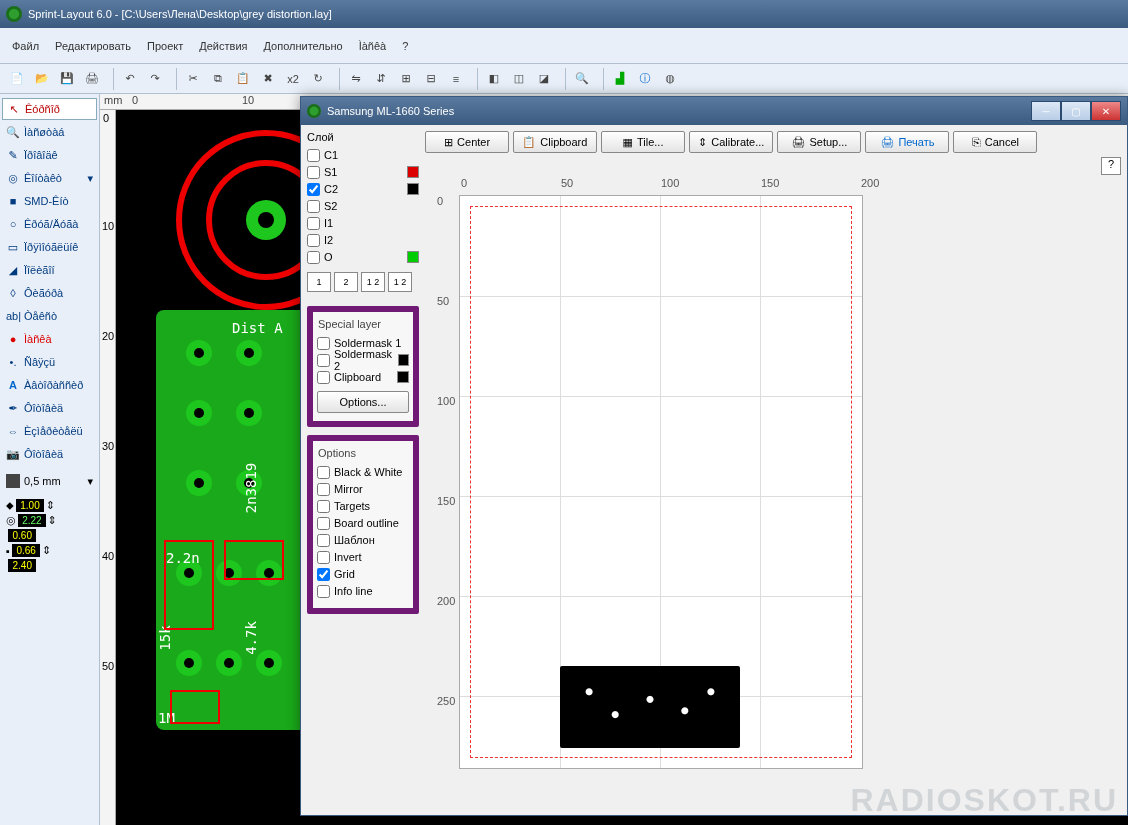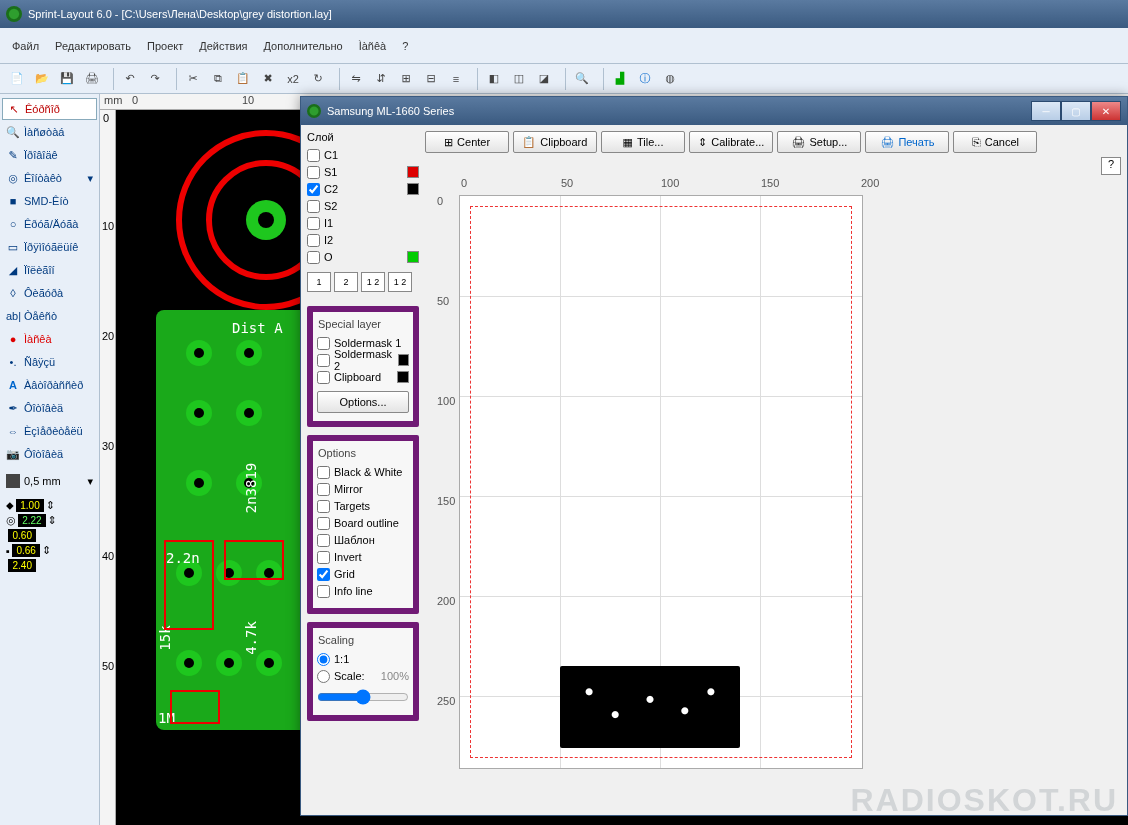--- a/index.html
+++ b/index.html
@@ -396,33 +396,20 @@
         <div class="chk-row">
             <input type="checkbox" checked="" style="">
             <span>Grid</span>
           </div>
         <div class="chk-row">
             <input type="checkbox" style="">
             <span>Info line</span>
           </div>
       </div>
 
-      <div class="group">
-        <div class="group-title">Scaling</div>
-        <div class="opt-radio">
-            <input type="radio" name="sc" checked="" style="">
-            <span>1:1</span>
-          </div>
-        <div class="opt-radio">
-            <input type="radio" name="sc" style="">
-            <span>Scale:</span>
-            <span class="scale-pct">100%</span>
-          </div>
-        <input type="range" style="width: 100%; margin-top: 4px;" value="50">
-      </div>
 
     </div>
 
     <div class="dlg-right">
       <div class="dlg-toolbar">
         <div class="btn">
             <span>⊞</span>
             <span>Center</span>
           </div>
         <div class="btn">

